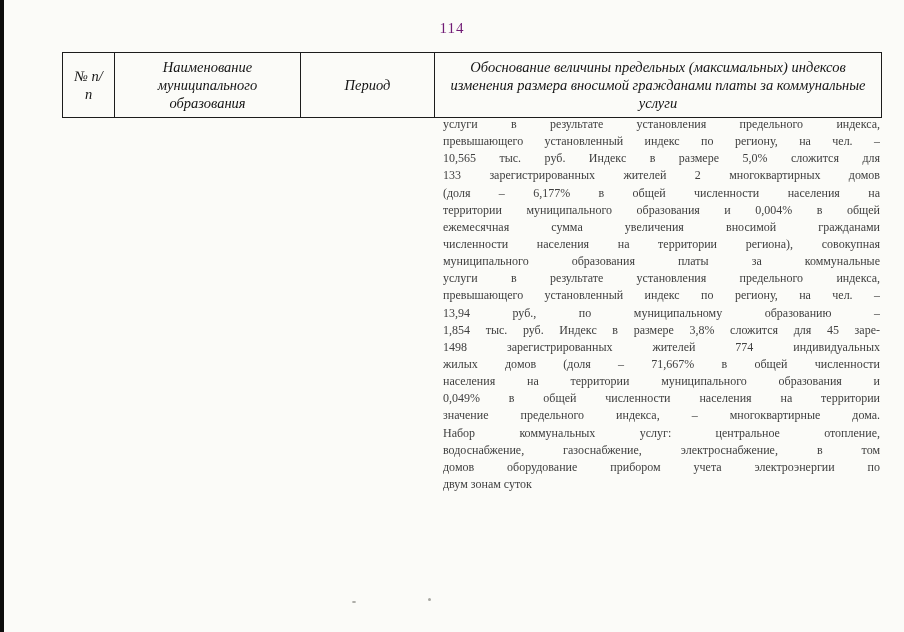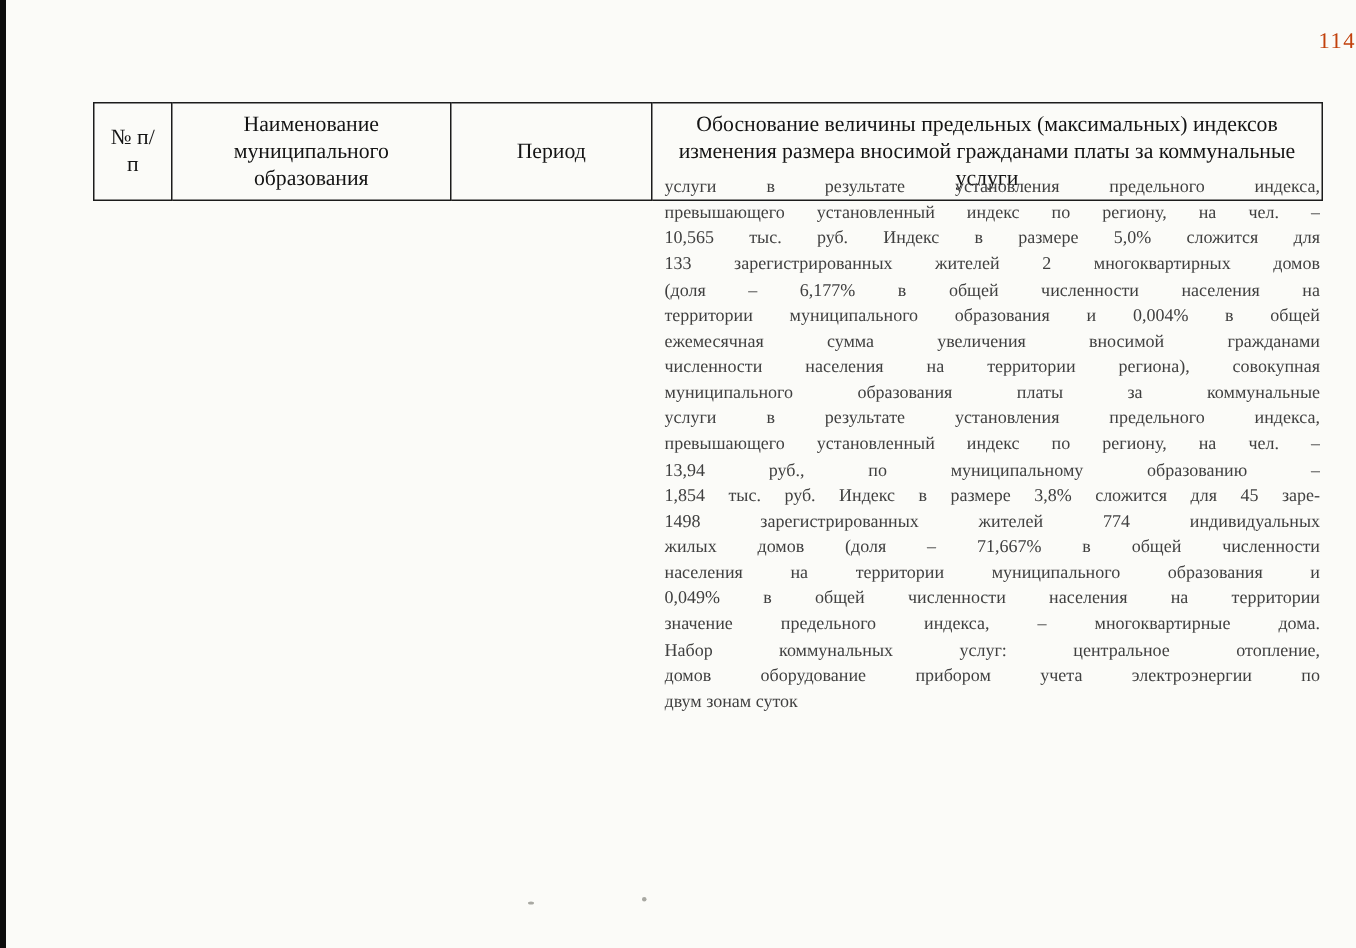--- a/index.html
+++ b/index.html
@@ -15,31 +15,32 @@
   .scan-edge-left {
     position: absolute;
     left: 0; top: 0;
     width: 4px; height: 632px;
     background: #0d0d0d;
   }
   .page-number {
     position: absolute;
     top: 20px; left: 0;
     width: 904px;
-    text-align: right;
+    text-align: center;
     font-size: 15px;
     letter-spacing: 1px;
-    color: #c2410c;
+    color: #701a75;
   }
   table.header-table {
     position: absolute;
-    left: 62px; top: 68px;
+    left: 62px; top: 52px;
     width: 819px;
     border-collapse: collapse;
     table-layout: fixed;
+    font-style: italic;
   }
   table.header-table th {
     border: 1.5px solid #1c1c1c;
     font-weight: normal;
     font-size: 14.5px;
     line-height: 1.25;
     padding: 5px 8px;
     vertical-align: middle;
     text-align: center;
     color: #141414;
@@ -108,20 +109,21 @@
       <div class="tline">услуги в результате установления предельного индекса,</div>
       <div class="tline">превышающего установленный индекс по региону, на чел. –</div>
       <div class="tline">13,94 руб., по муниципальному образованию –</div>
       <div class="tline">1,854 тыс. руб. Индекс в размере 3,8% сложится для 45 заре-</div>
       <div class="tline">1498 зарегистрированных жителей 774 индивидуальных</div>
       <div class="tline">жилых домов (доля – 71,667% в общей численности</div>
       <div class="tline">населения на территории муниципального образования и</div>
       <div class="tline">0,049% в общей численности населения на территории</div>
       <div class="tline">значение предельного индекса, – многоквартирные дома.</div>
       <div class="tline">Набор коммунальных услуг: центральное отопление,</div>
+      <div class="tline">водоснабжение, газоснабжение, электроснабжение, в том</div>
       <div class="tline">домов оборудование прибором учета электроэнергии по</div>
       <div class="tline last">двум зонам суток</div>
     </div>
 
   <div class="speck" style="left:352px; top:601px; width:4px; height:2px;"></div>
   <div class="speck" style="left:428px; top:598px; width:3px; height:3px;"></div>
 
 </div>
 
 </body></html>

